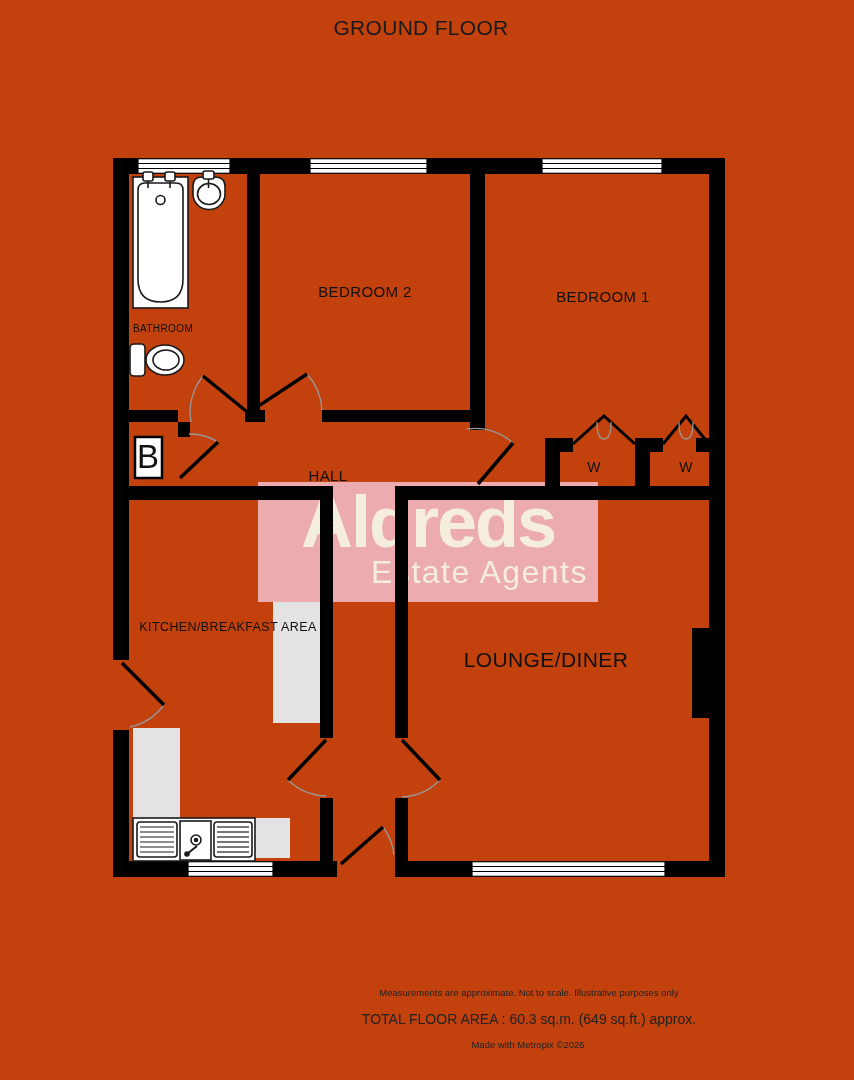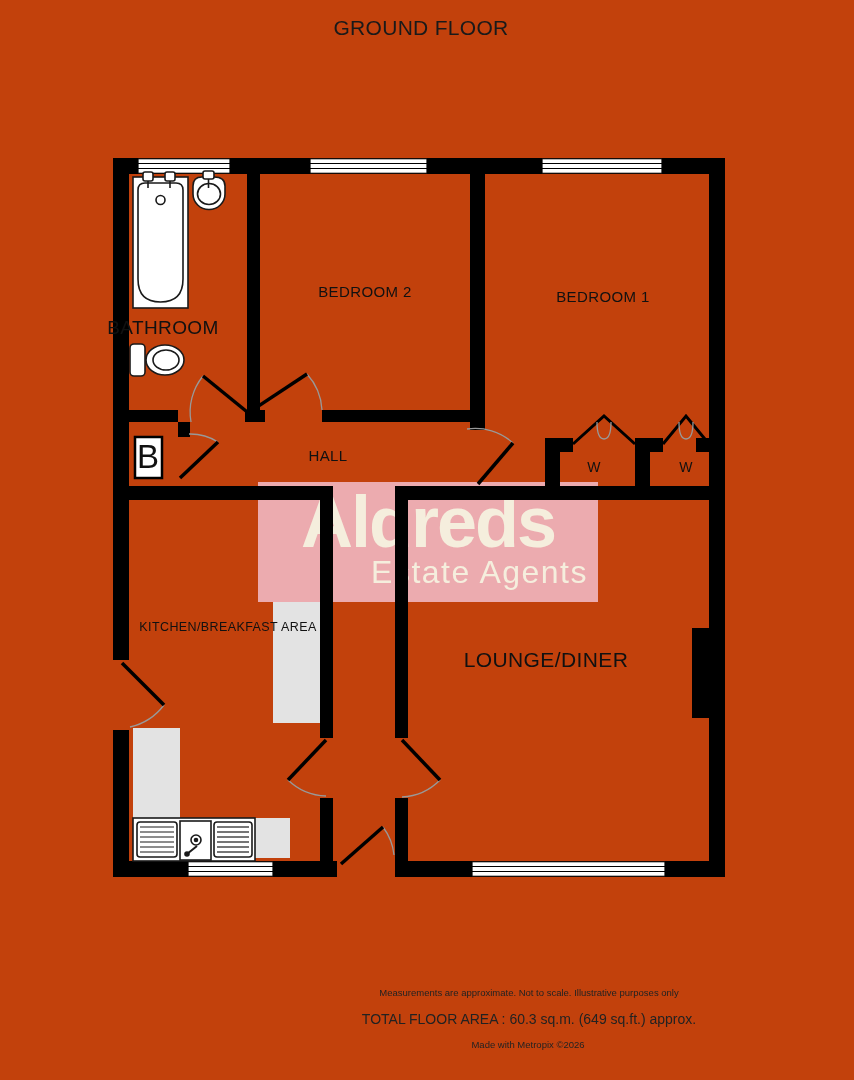--- a/index.html
+++ b/index.html
@@ -187,24 +187,24 @@
       <rect x="180" y="821" width="31" height="39"></rect>
       <circle cx="196" cy="840" r="5"></circle>
       <circle cx="196" cy="840" r="1.5" fill="#1a1a1a"></circle>
       <line x1="197" y1="846" x2="187" y2="854" stroke-width="2"></line>
       <circle cx="187" cy="854" r="2" fill="#1a1a1a"></circle>
     </g>
 
     <rect x="135" y="437" width="27" height="41" fill="#fff" stroke="#000" stroke-width="2.5"></rect>
   </svg>
 
-  <div class="abs ctr room-label" style="left:163px;top:328px;font-size:19px;">BATHROOM</div>
+  <div class="abs ctr room-label" style="left:163px;top:328px;font-size:10px;">BATHROOM</div>
   <div class="abs ctr room-label" style="left:365px;top:291px;font-size:15px;">BEDROOM 2</div>
   <div class="abs ctr room-label" style="left:603px;top:296px;font-size:15px;">BEDROOM 1</div>
-  <div class="abs ctr room-label" style="left:328px;top:455px;font-size:15px;">HALL</div>
+  <div class="abs ctr room-label" style="left:328px;top:475px;font-size:15px;">HALL</div>
   <div class="abs ctr room-label" style="left:228px;top:627px;font-size:12.5px;">KITCHEN/BREAKFAST AREA</div>
   <div class="abs ctr room-label" style="left:546px;top:660px;font-size:21px;">LOUNGE/DINER</div>
   <div class="abs ctr room-label" style="left:594px;top:467px;font-size:14px;">W</div>
   <div class="abs ctr room-label" style="left:686px;top:467px;font-size:14px;">W</div>
   <div class="abs ctr" style="left:148px;top:457px;font-size:33px;font-weight:400;color:#111;z-index:30;">B</div>
 
   <div class="abs ctr footer-line" style="left:529px;top:1019px;font-size:14px;">TOTAL FLOOR AREA : 60.3 sq.m. (649 sq.ft.) approx.</div>
   <div class="abs ctr footer-line" style="left:529px;top:992px;font-size:9.5px;">Measurements are approximate.  Not to scale.  Illustrative purposes only</div>
   <div class="abs ctr footer-line" style="left:528px;top:1044px;font-size:9.5px;">Made with Metropix ©2026</div>
 

